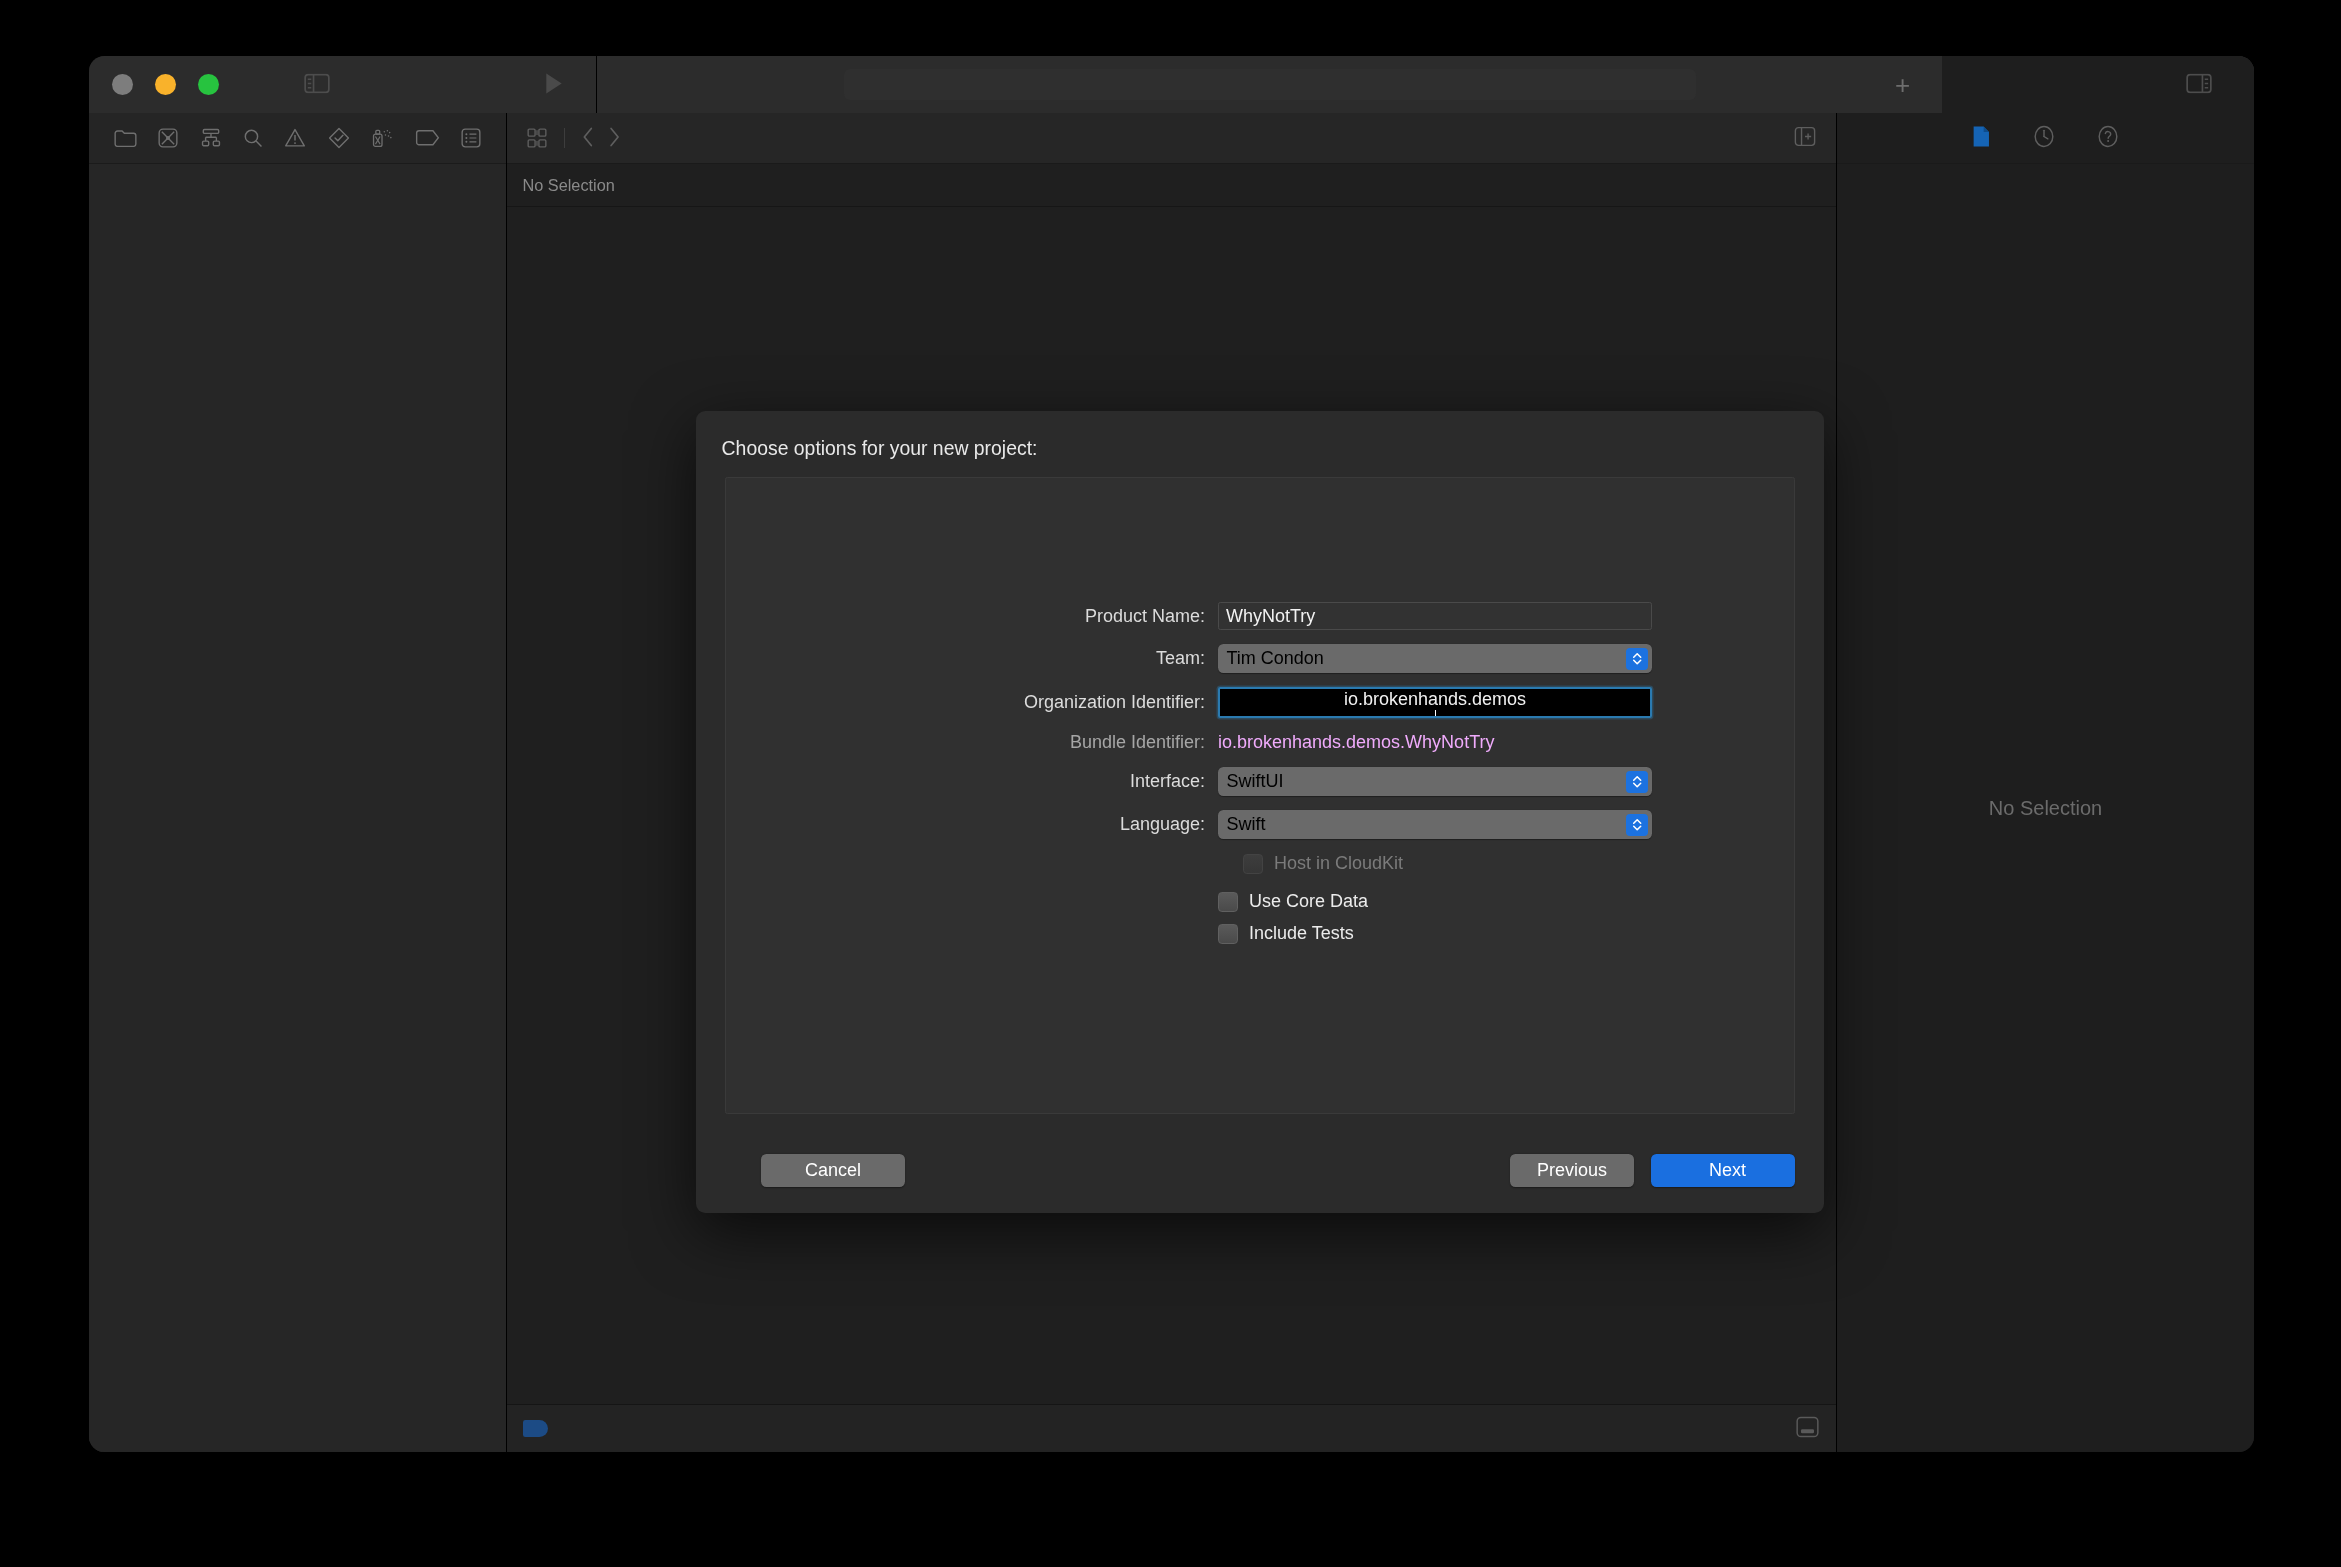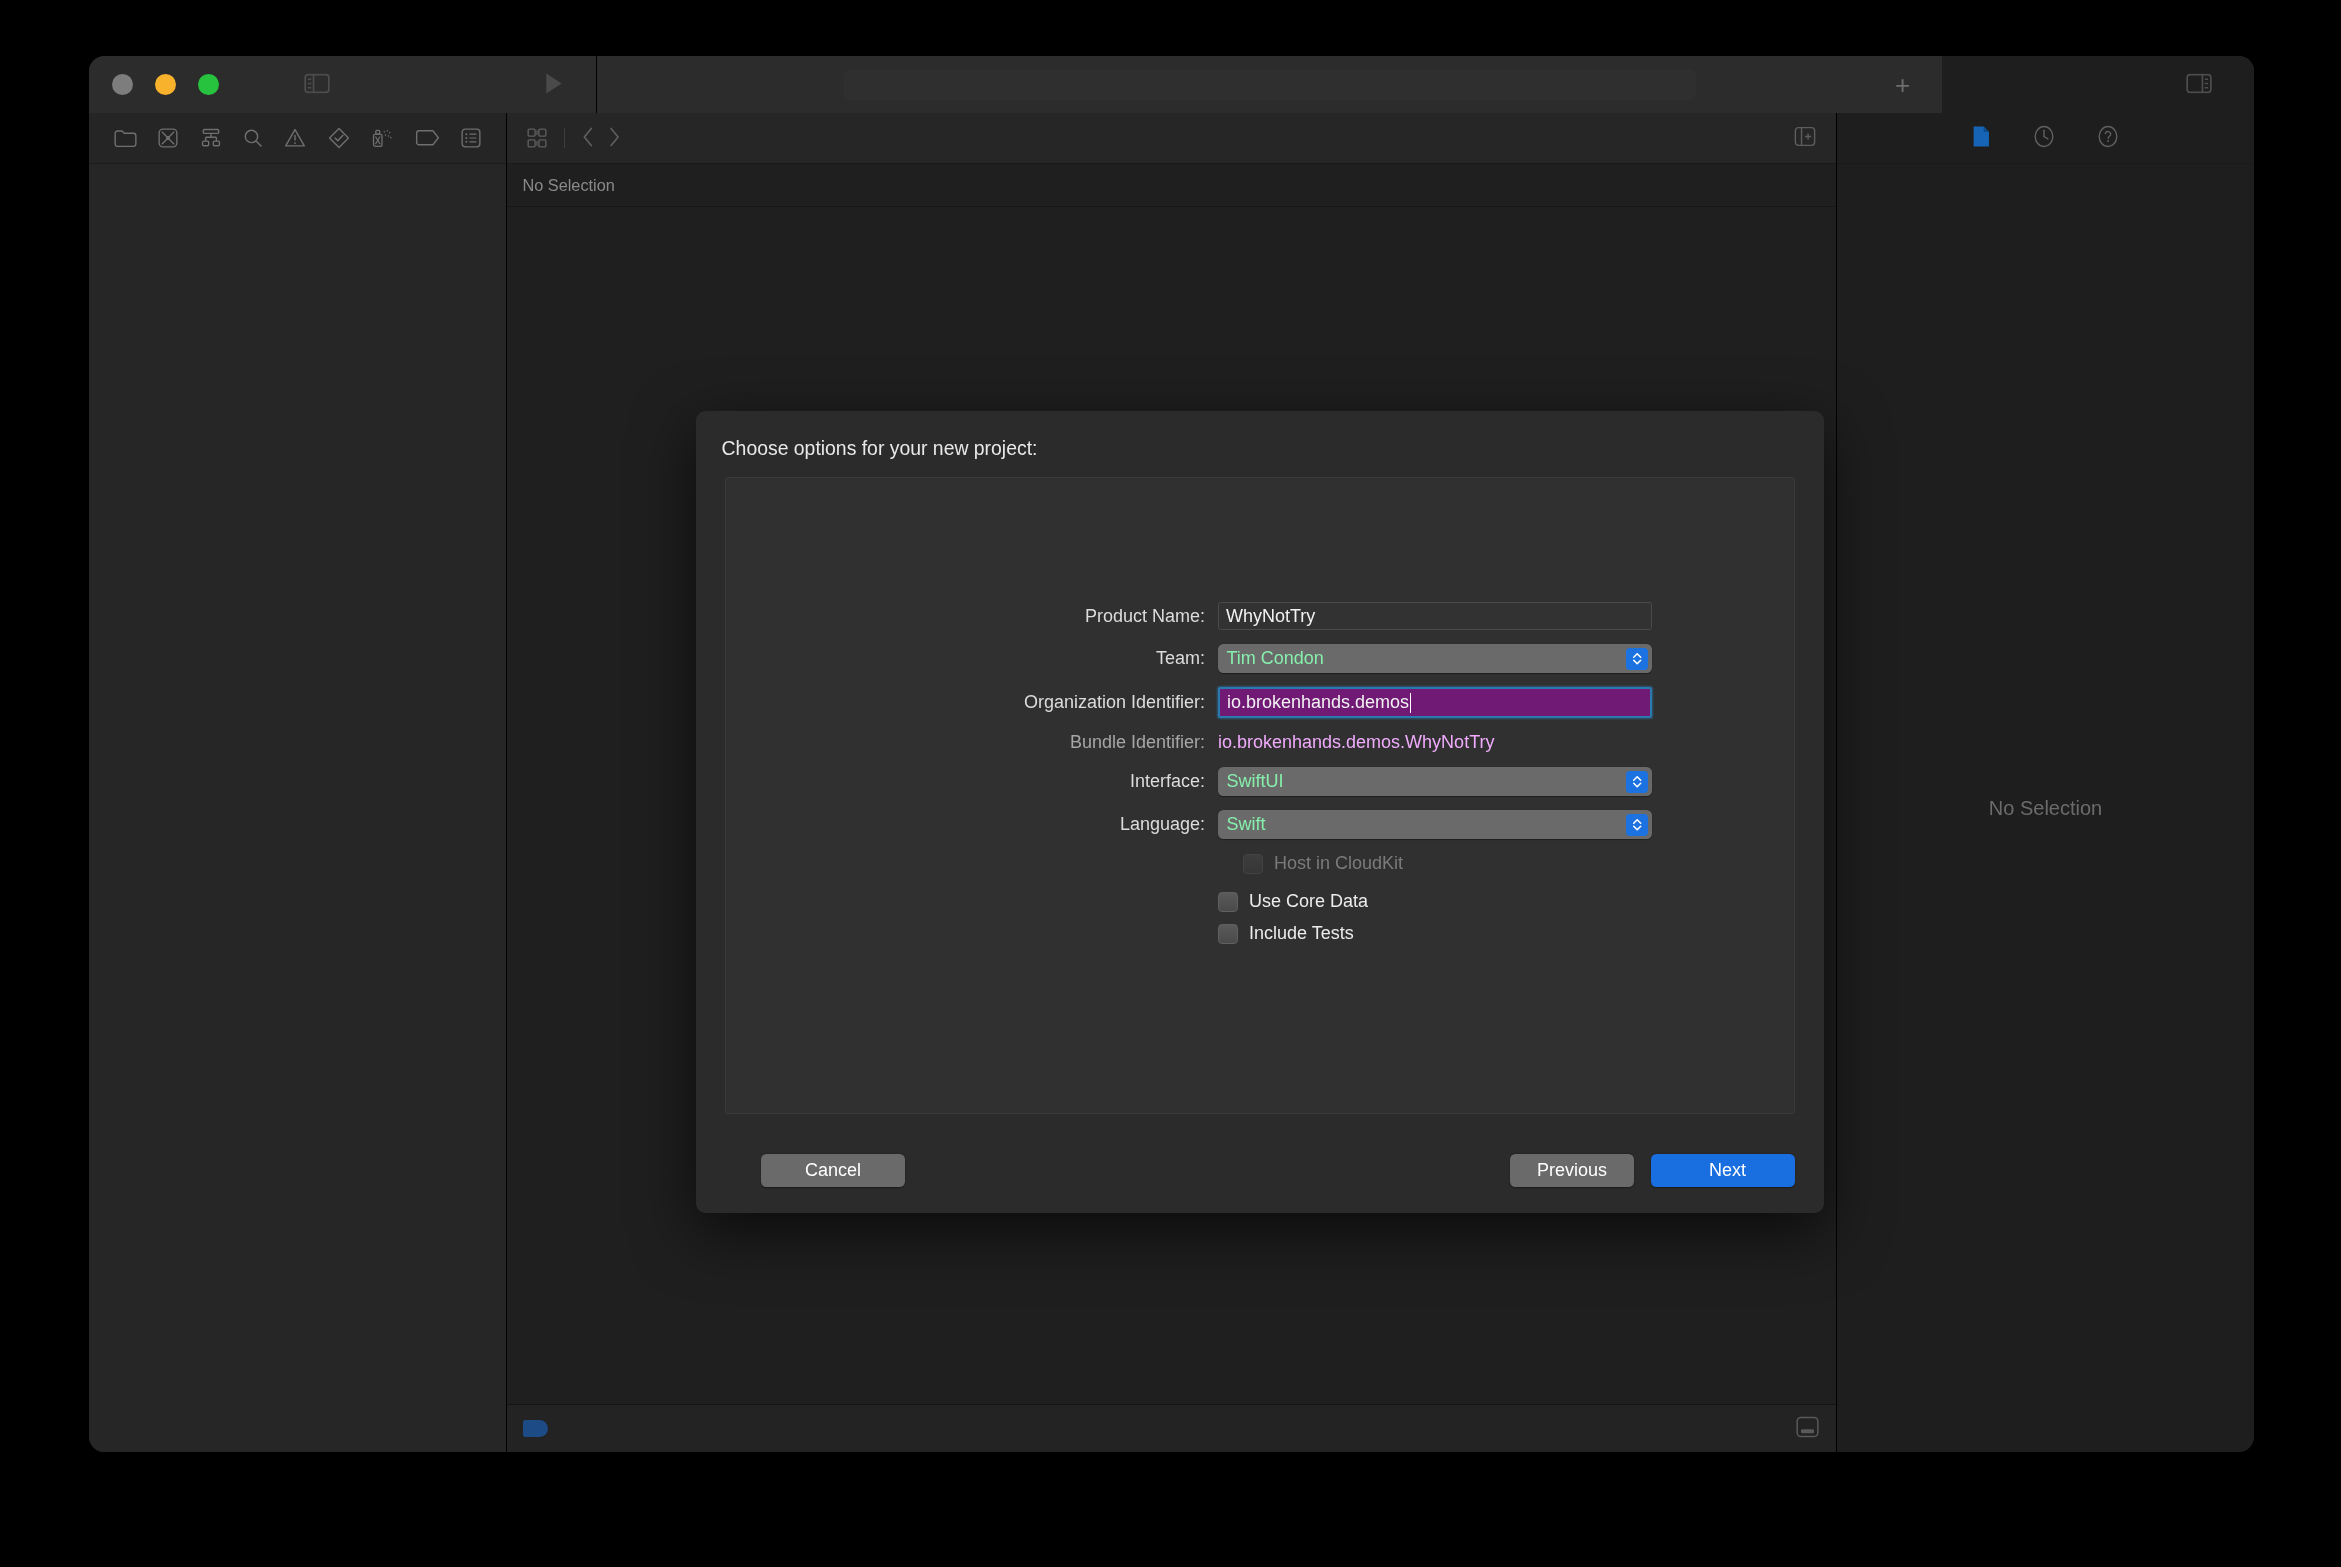--- a/index.html
+++ b/index.html
@@ -193,37 +193,38 @@
     width: 434px; height: 28px;
     background: #323232;
     border: 0.8px solid #4a4a4a;
     border-radius: 2.3px;
     color: #f2f2f2; font-size: 18px;
     display: flex; align-items: center;
     padding: 0 7px;
   }
   .textfield.focused {
     border: 2.3px solid #2a7ab0;
-    background: #701a75;
+    background: #000000;
     height: 31px;
     box-shadow: 0 0 0 1.5px rgba(42,122,176,0.35);
+    flex-direction: column;
   }
   .caret {
     display: inline-block;
     width: 1.5px; height: 20px;
     background: #ffffff;
     margin-left: 0.8px;
   }
   .static-value { color: #f0abfc; font-size: 18px; }
 
   .popup {
     width: 434px; height: 29px;
     background: #6a6a6a;
     border-radius: 5.4px;
-    color: #86efac; font-size: 18px;
+    color: #000000; font-size: 18px;
     display: flex; align-items: center;
     padding: 0 4.6px 0 8.5px;
     position: relative;
     box-shadow: 0 0.8px 0.8px rgba(0,0,0,0.35);
   }
   .popup .stepper {
     position: absolute; right: 3.9px; top: 50%; transform: translateY(-50%);
     width: 22px; height: 22px;
     background: #1c72e0;
     border-radius: 3.9px;

